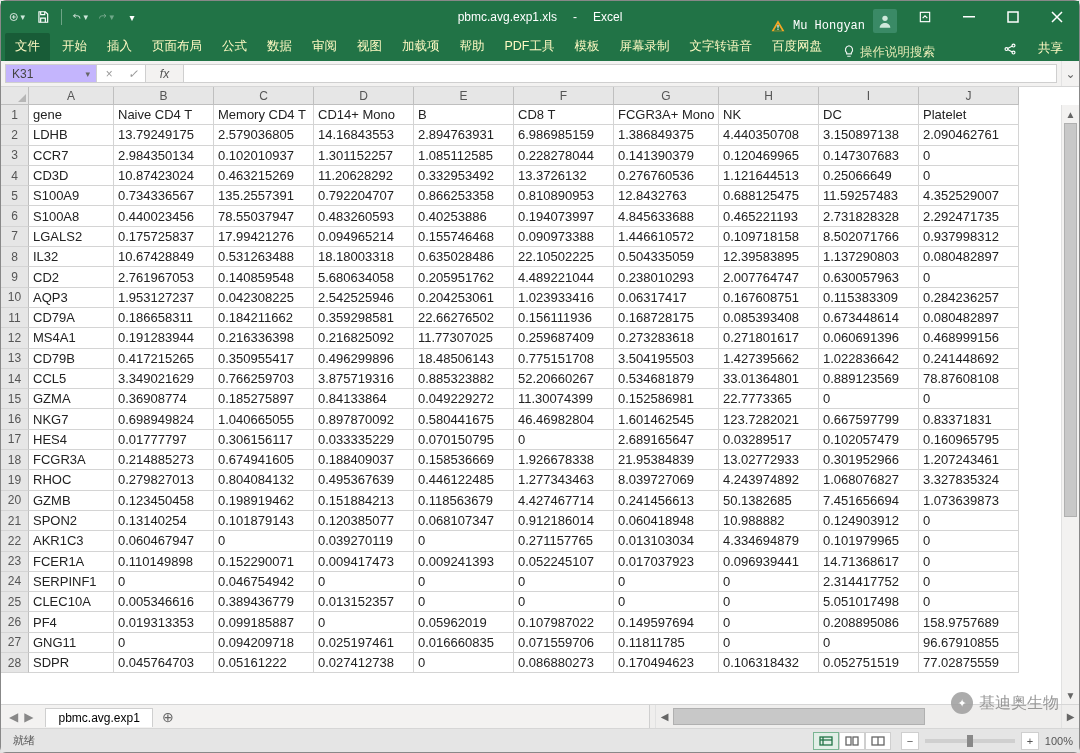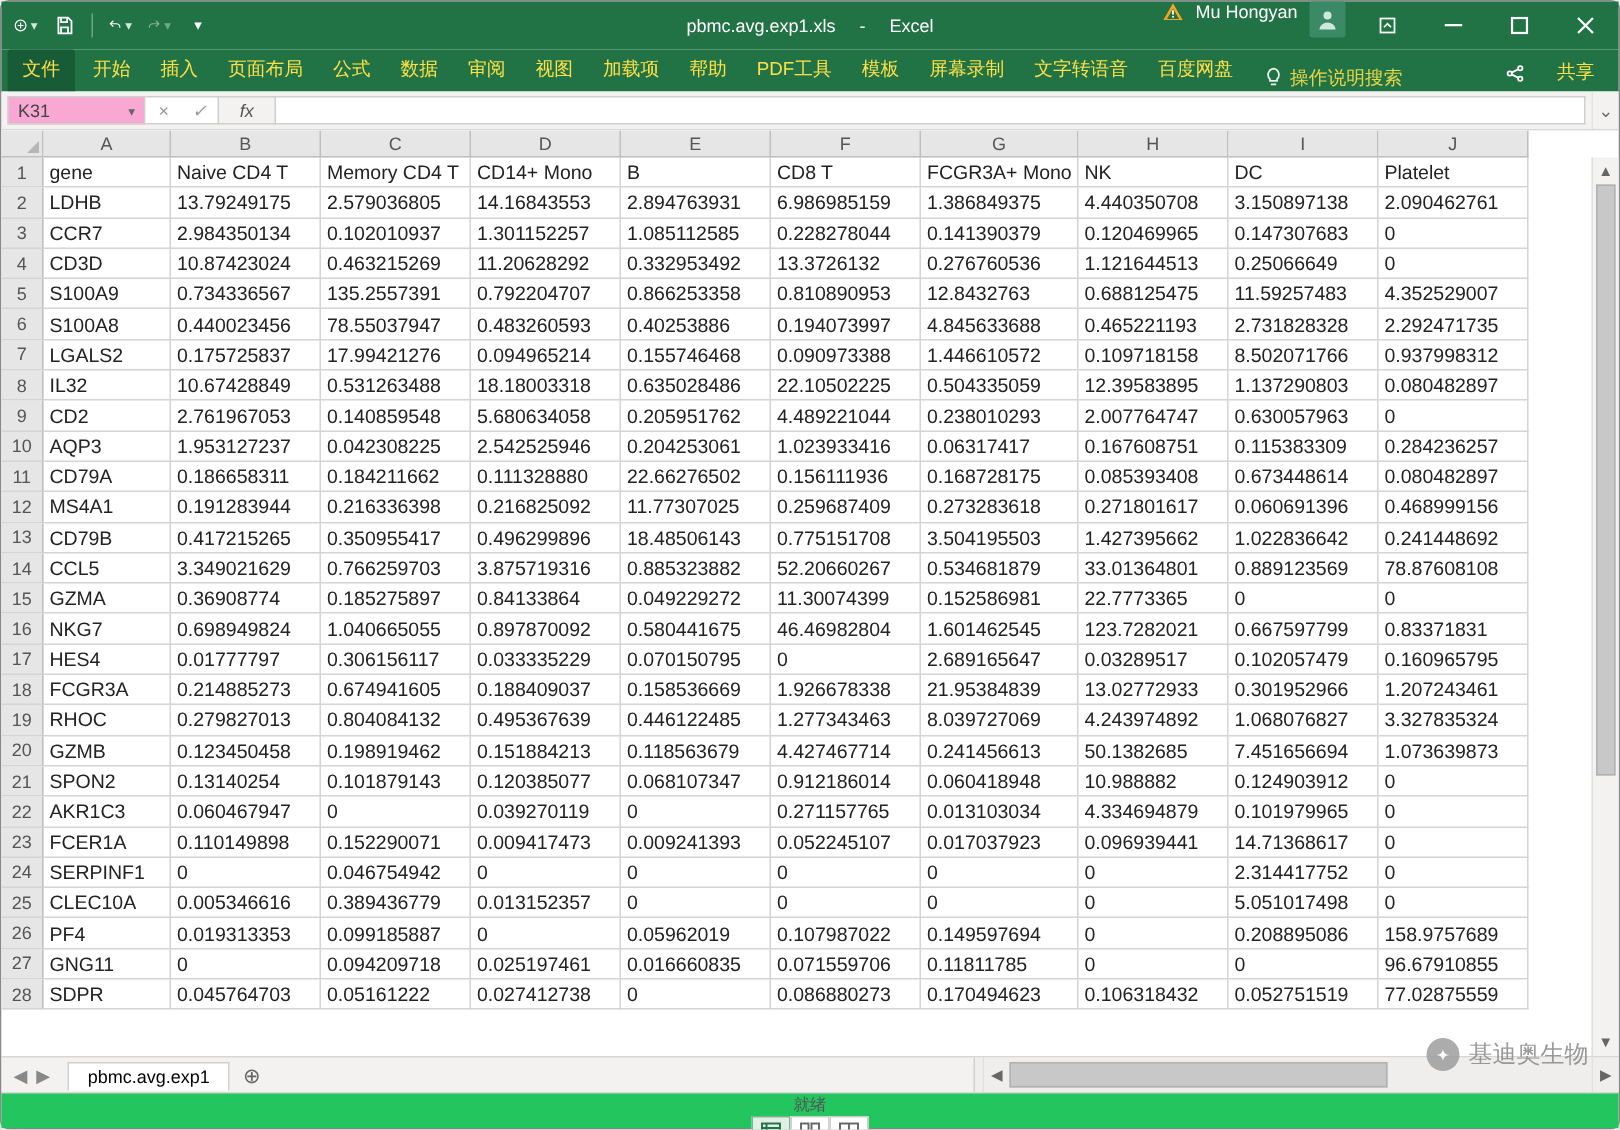--- a/index.html
+++ b/index.html
@@ -5,34 +5,34 @@
   * { box-sizing: border-box; margin: 0; padding: 0; }
   html, body { width: 1080px; height: 753px; overflow: hidden; font-family: "Segoe UI", "Microsoft YaHei", Arial, sans-serif; background:#f3f3f3; }
   .window { width:1080px; height:753px; background:#fff; border:1px solid #888; border-radius:6px; display:flex; flex-direction:column; box-shadow:0 4px 16px rgba(0,0,0,.2); position:relative;}
   
   .titlebar { height:32px; background:#217346; display:flex; align-items:center; color:#fff; font-size:12px; position:relative;}
   .qat { display:flex; align-items:center; gap:10px; padding:0 8px; height:100%;}
   .qat .ico { width:16px; height:16px; display:flex; align-items:center; justify-content:center; color:#fff;}
   .qat .sep { width:1px; height:16px; background:rgba(255,255,255,.35);}
   .qat .caret::after { content:"▾"; font-size:9px; margin-left:2px; color:#cfe8db;}
   .title-center { position:absolute; left:50%; transform:translateX(-50%); display:flex; align-items:center; gap:16px;}
-  .title-right { margin-left:auto; display:flex; align-items:flex-start; height:100%;}
+  .title-right { margin-left:auto; display:flex; align-items:flex-end; height:100%;font-family:Liberation Mono, monospace;}
   .warn-ico { width:14px; height:14px; }
   .user-name { font-size:12px; padding:0 8px;}
   .avatar { width:24px; height:24px; background:#3a8a66; border-radius:2px; display:flex; align-items:center; justify-content:center; margin-right:6px;}
   .winbtn { width:44px; height:32px; display:flex; align-items:center; justify-content:center; color:#fff;}
   
-  .ribbon { height:28px; background:#217346; display:flex; align-items:flex-end; color:#fde047; font-size:12.5px; padding:0 4px;}
+  .ribbon { height:28px; background:#217346; display:flex; align-items:flex-end; color:#fef9c3; font-size:12.5px; padding:0 4px;}
   .ribbon .tab { padding:5px 10px 6px; cursor:default; white-space:nowrap;}
   .ribbon .tab.file { background:#185c37; border-radius:2px 2px 0 0; margin-right:2px;}
   .ribbon .bulb { margin-left:10px; display:flex; align-items:flex-start; gap:4px; opacity:.9;}
   .ribbon .share { margin-left:auto; padding:4px 12px; display:flex; align-items:center; gap:21px;}
   
   .formula-row { height:26px; background:#f3f2f1; border-bottom:1px solid #d6d6d6; display:flex; align-items:stretch; font-size:12px; color:#444;}
-  .name-box { width:92px; border:1px solid #cfcfcf; background:#f9a8d4; margin:3px 4px; display:flex; align-items:center; padding:0 6px; justify-content:space-between;}
+  .name-box { width:92px; border:1px solid #cfcfcf; background:#c4b5fd; margin:3px 4px; display:flex; align-items:center; padding:0 6px; justify-content:space-between;}
   .name-box .dd { font-size:9px; color:#666;}
   .fx-btns { display:flex; align-items:center; border:1px solid #cfcfcf; border-left:none; background:#fff; margin:3px 0 3px -4px;}
   .fx-btns span { width:24px; text-align:center; color:#9a9a9a; font-style:italic;}
   .fx-label { width:38px; display:flex; align-items:center; justify-content:center; font-style:italic; color:#555; border:1px solid #cfcfcf; border-left:none; margin:3px 0;}
   .formula-input { flex:1; border:1px solid #cfcfcf; border-left:none; background:#fff; margin:3px 4px 3px 0; display:flex; align-items:center; padding:0 6px;}
   .formula-expand { width:18px; display:flex; align-items:center; justify-content:center; color:#666; border-left:1px solid #e3e3e3;}
   
   .grid-wrap { flex:1; display:flex; flex-direction:column; overflow:hidden; position:relative; background:#fff;}
   .grid { display:grid; font-size:13px; color:#222;}
   .hdr { background:#e6e6e6; border-right:1px solid #bfbfbf; border-bottom:1px solid #bfbfbf; display:flex; align-items:center; justify-content:center; color:#555; font-size:12px; position:relative;}
@@ -48,21 +48,21 @@
   .sheetbar { height:24px; background:#f3f2f1; border-top:1px solid #d6d6d6; display:flex; align-items:center; font-size:12px; position:relative;}
   .sheet-nav { display:flex; gap:6px; padding:0 8px; color:#888;}
   .sheet-tab { border:1px solid #cfcfcf; border-bottom:none; background:#fff; padding:2px 12px; margin-left:4px; position:relative; top:1px;}
   .sheet-add { width:22px; text-align:center; color:#666; font-size:14px; line-height:14px; margin-left:4px;}
   .hscroll { margin-left:auto; display:flex; align-items:center; height:100%; width:430px;}
   .hscroll .arrow { width:18px; height:100%; display:flex; align-items:center; justify-content:center; color:#666; font-size:10px; background:#efeeed; border-left:1px solid #e1e1e1;}
   .hscroll .track { flex:1; height:100%; background:#efeeed; position:relative;}
   .hscroll .thumb { position:absolute; top:3px; bottom:3px; left:0; width:65%; background:#c8c8c8; border:1px solid #b0b0b0;}
   .hscroll .split { width:6px; height:100%; background:#efeeed; border-left:1px solid #cfcfcf;}
   
-  .statusbar { height:24px; background:#22c55e; border-top:1px solid #d6d6d6; display:flex; align-items:center; font-size:11px; color:#555; padding:0 6px;flex-direction:column;}
+  .statusbar { height:24px; background:#e5e5e5; border-top:1px solid #d6d6d6; display:flex; align-items:center; font-size:11px; color:#555; padding:0 6px;}
   .statusbar .ready { flex:0 0 auto; padding:0 6px;}
   .statusbar .spacer { flex:1;}
   .view-btns { display:flex; gap:0;}
   .view-btns .vb { width:26px; height:18px; border:1px solid #cfcfcf; display:flex; align-items:center; justify-content:center; background:#fff;}
   .view-btns .vb.active { background:#e2efe7; border-color:#7bb593;}
   .zoom { display:flex; align-items:center; gap:6px; margin-left:10px;}
   .zoom .zb { width:18px; height:18px; border:1px solid #cfcfcf; background:#fff; display:flex; align-items:center; justify-content:center;}
   .zoom .slider { width:90px; height:4px; background:#cfcfcf; position:relative;}
   .zoom .slider .knob { position:absolute; top:-4px; left:50%; width:6px; height:12px; background:#888; transform:translateX(-50%);}
   
@@ -317,21 +317,21 @@
         <div class="cell">0.204253061</div>
         <div class="cell">1.023933416</div>
         <div class="cell">0.06317417</div>
         <div class="cell">0.167608751</div>
         <div class="cell">0.115383309</div>
         <div class="cell">0.284236257</div>
         <div class="rowhdr">11</div>
         <div class="cell">CD79A</div>
         <div class="cell">0.186658311</div>
         <div class="cell">0.184211662</div>
-        <div class="cell">0.111328880</div>
+        <div class="cell">0.359298581</div>
         <div class="cell">22.66276502</div>
         <div class="cell">0.156111936</div>
         <div class="cell">0.168728175</div>
         <div class="cell">0.085393408</div>
         <div class="cell">0.673448614</div>
         <div class="cell">0.080482897</div>
         <div class="rowhdr">12</div>
         <div class="cell">MS4A1</div>
         <div class="cell">0.191283944</div>
         <div class="cell">0.216336398</div>

